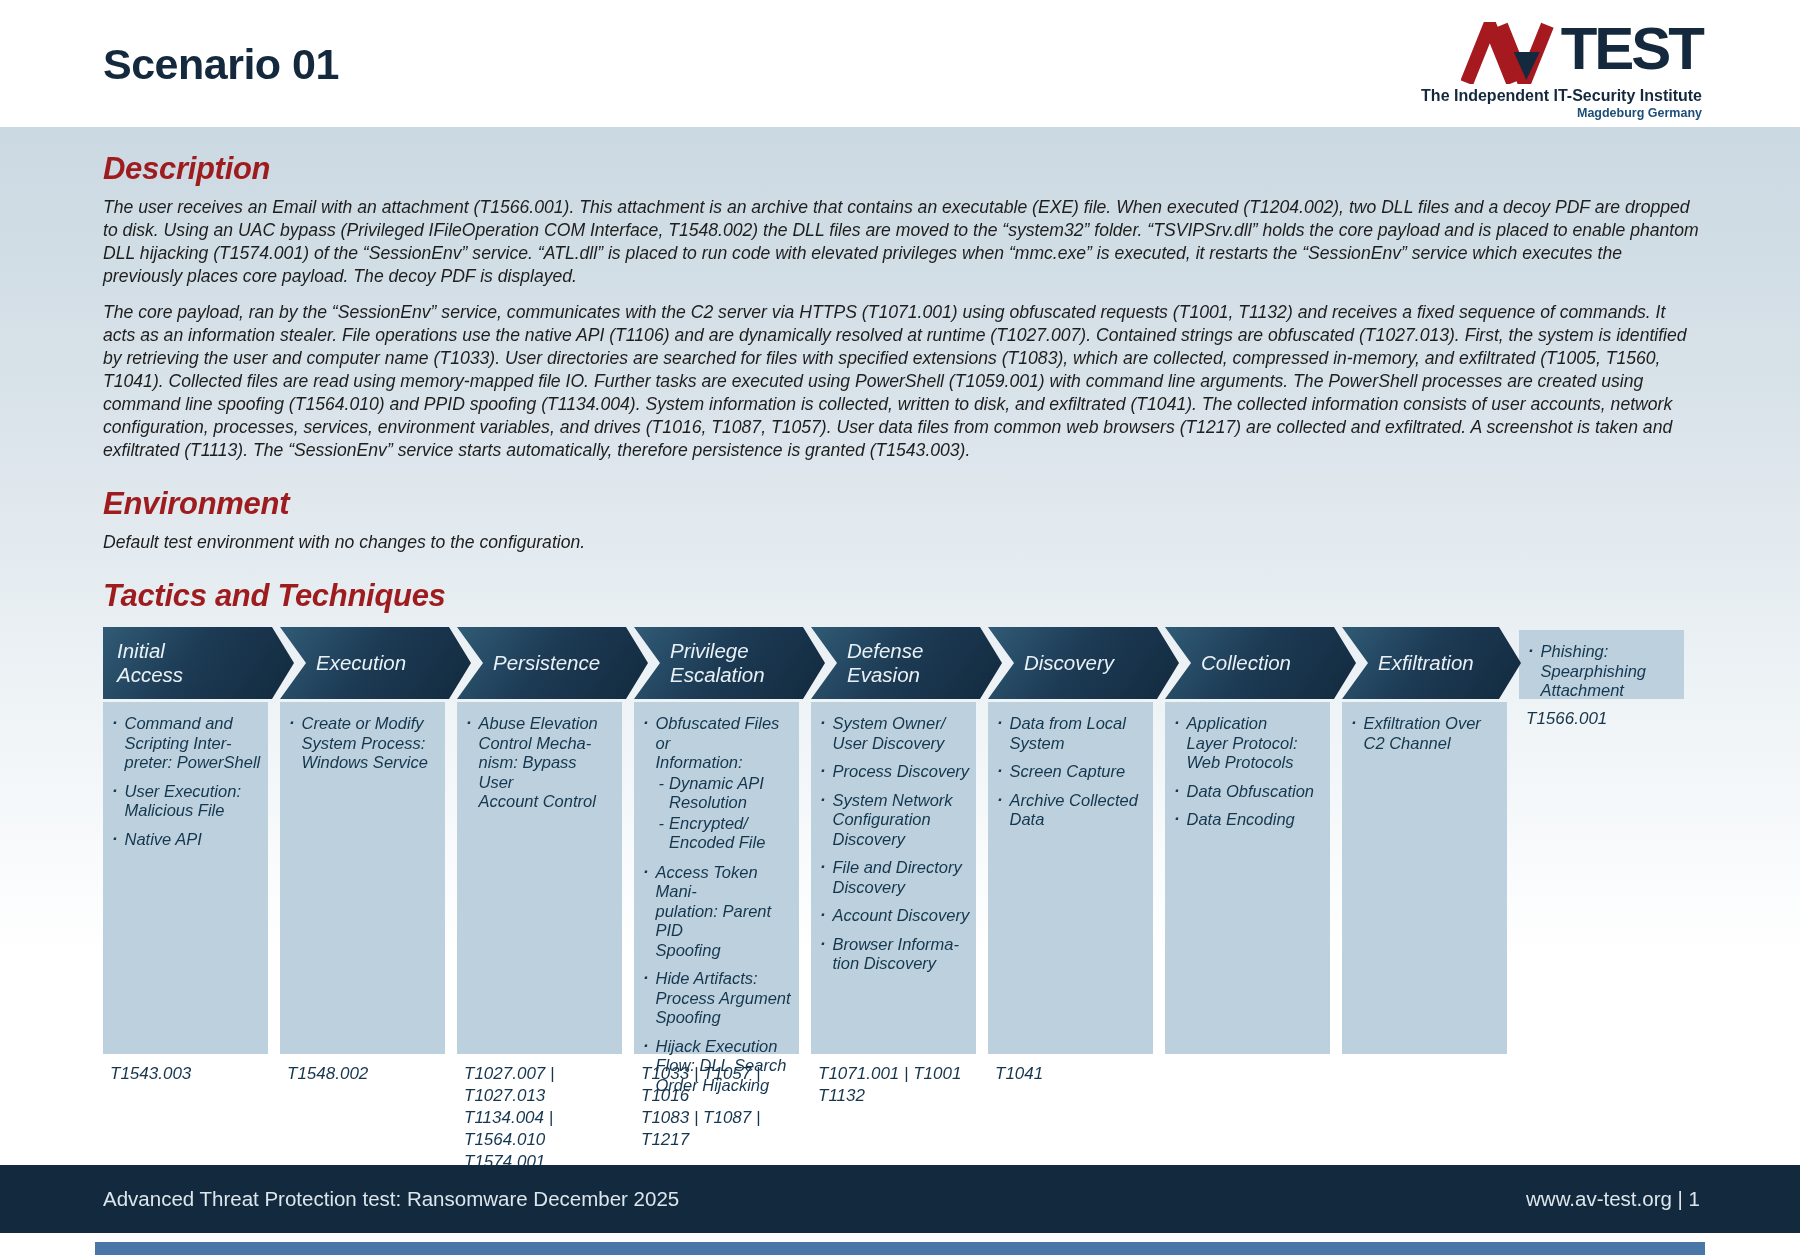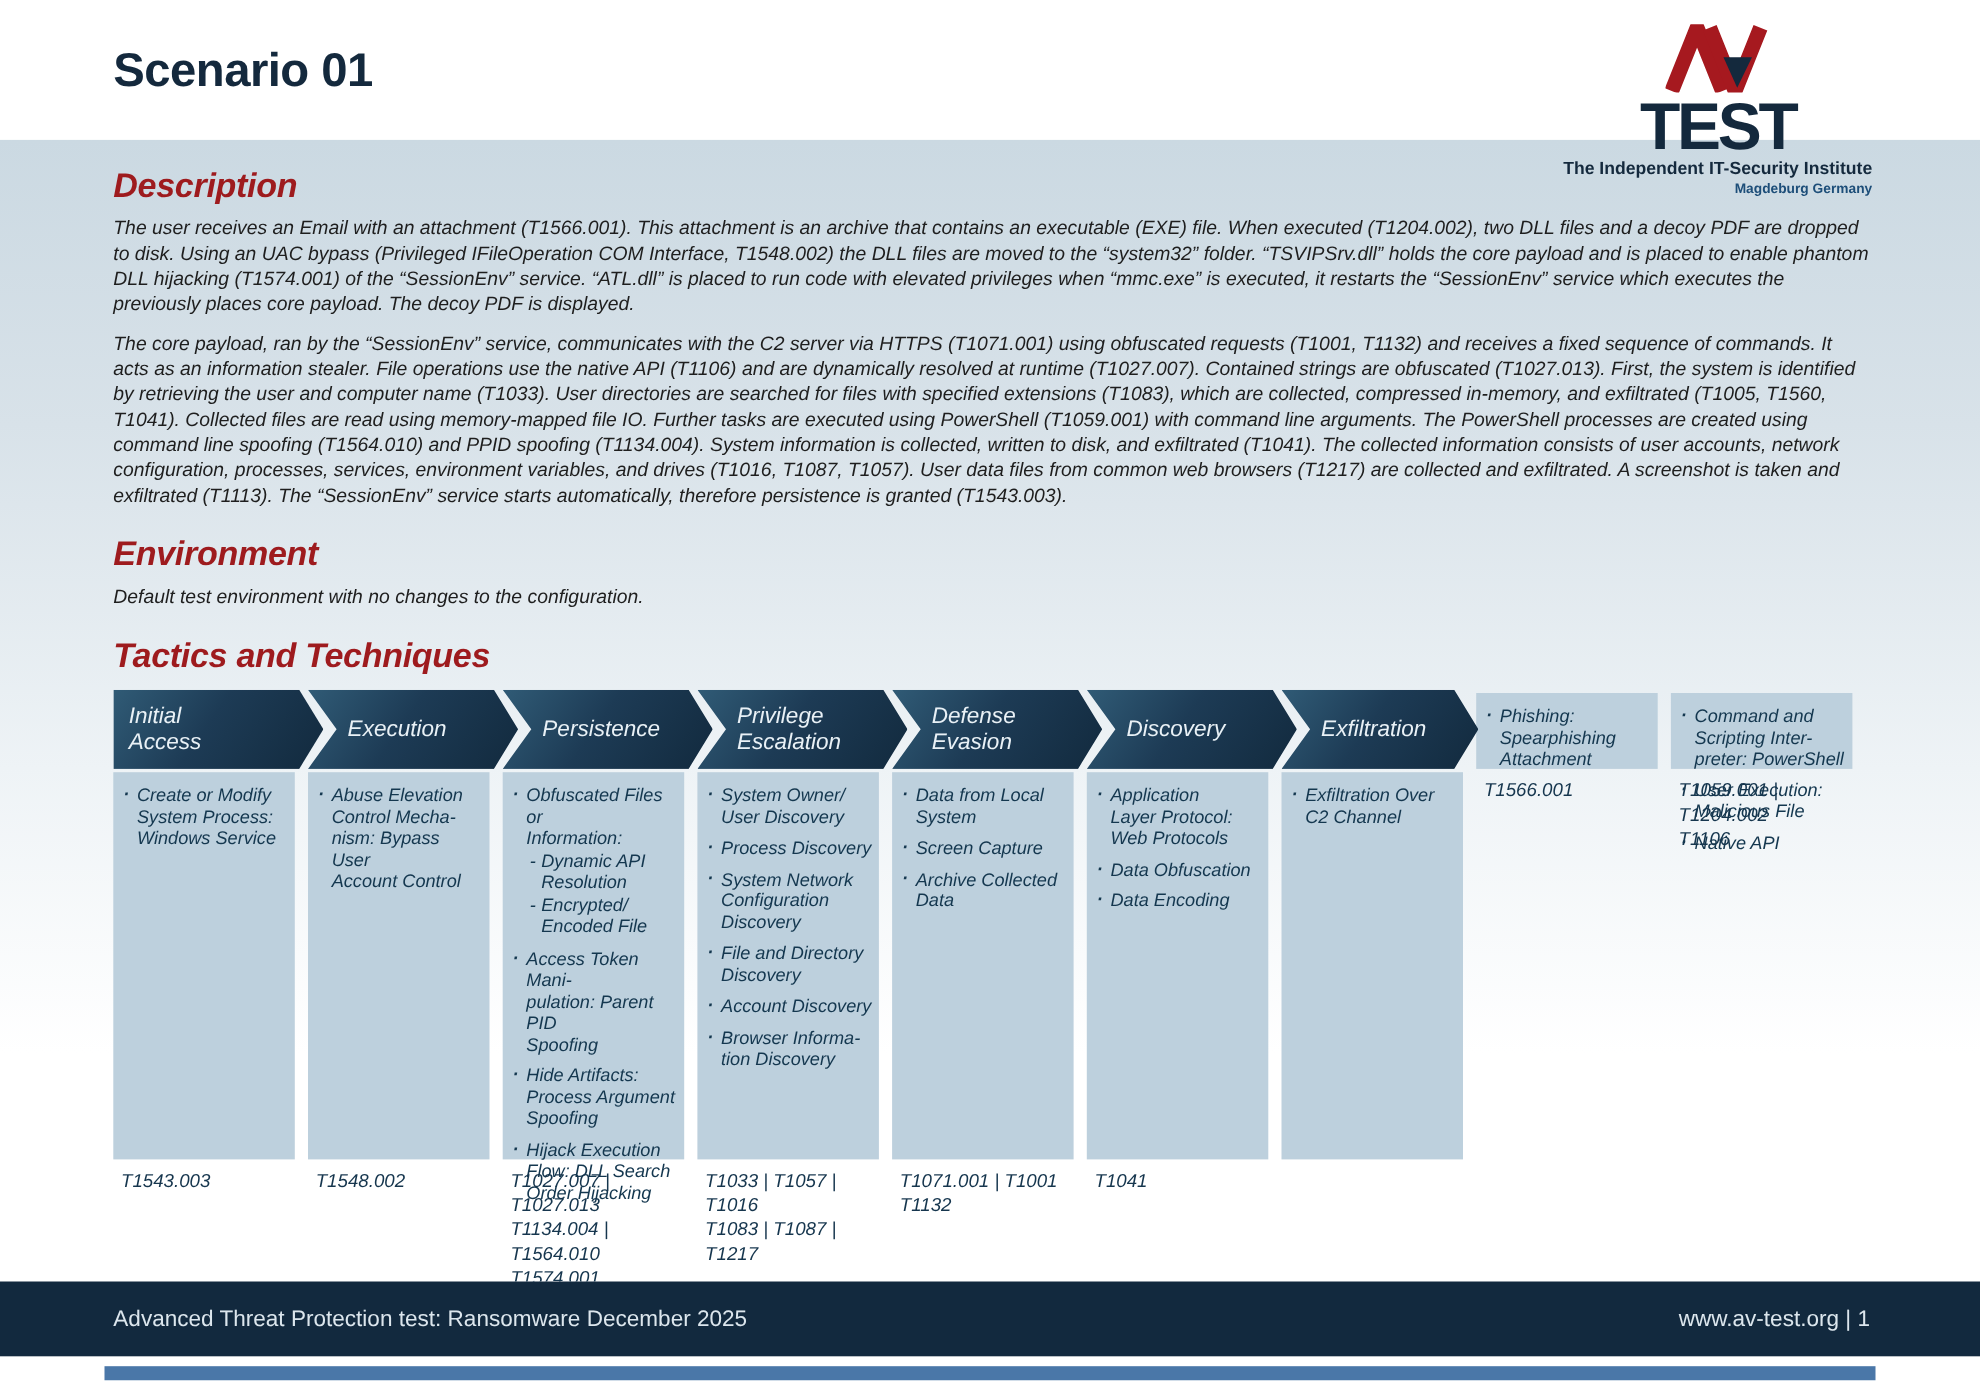--- a/index.html
+++ b/index.html
@@ -9,21 +9,21 @@
     font-family:"Liberation Sans", sans-serif;
     position:relative;
   }
   
   .top { position:relative; height:127px; background:#ffffff; }
   .page-title {
     position:absolute; left:103px; top:40px; margin:0;
     font-size:43px; font-weight:bold; color:#14293d; letter-spacing:-0.5px;
   }
   .logo { position:absolute; right:98px; top:22px; text-align:right; }
-  .logo-row { display:flex; align-items:center; justify-content:flex-end; gap:4px;flex-direction:column; }
+  .logo-row { display:flex; align-items:flex-start; justify-content:flex-end; gap:4px; }
   .logo-mark { width:96px; height:62px; }
   .logo-test {
     font-size:60px; font-weight:bold; color:#14293d;
     letter-spacing:-3px; line-height:0.9;
   }
   .logo-tagline { font-size:16px; font-weight:bold; color:#14293d; margin-top:3px;text-align:center; }
   .logo-loc { font-size:12.5px; font-weight:bold; color:#1d4e79; margin-top:1px; }
 
   
   .content {
@@ -127,20 +127,23 @@
         <span class="chev-label">Privilege
 Escalation</span>
       </div>
       <div class="chev">
         <span class="chev-label">Defense
 Evasion</span>
       </div>
       <div class="chev">
         <span class="chev-label">Discovery</span>
       </div>
+      <div class="chev">
+        <span class="chev-label">Collection</span>
+      </div>
       <div class="chev last">
         <span class="chev-label">Exfiltration</span>
       </div>
       <div class="tcell">
         <div class="tech">
           <span class="tech-bullet">·</span>
           <div>
             <div class="tech-text">Phishing:
 Spearphishing
 Attachment</div>
@@ -324,22 +327,20 @@
       <div class="tcell">
         <div class="tech">
           <span class="tech-bullet">·</span>
           <div>
             <div class="tech-text">Exfiltration Over
 C2 Channel</div>
           </div>
         </div>
       </div>
       <div class="tnums">T1566.001</div>
-      <div class="tnums">T1059.001 | T1204.002
-T1106</div>
       <div class="tnums">T1543.003</div>
       <div class="tnums">T1548.002</div>
       <div class="tnums">T1027.007 | T1027.013
 T1134.004 | T1564.010
 T1574.001</div>
       <div class="tnums">T1033 | T1057 | T1016
 T1083 | T1087 | T1217</div>
       <div class="tnums">T1071.001 | T1001
 T1132</div>
       <div class="tnums">T1041</div>

